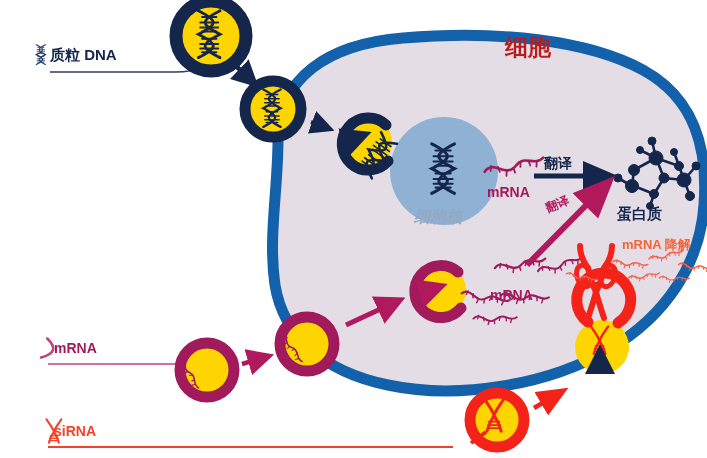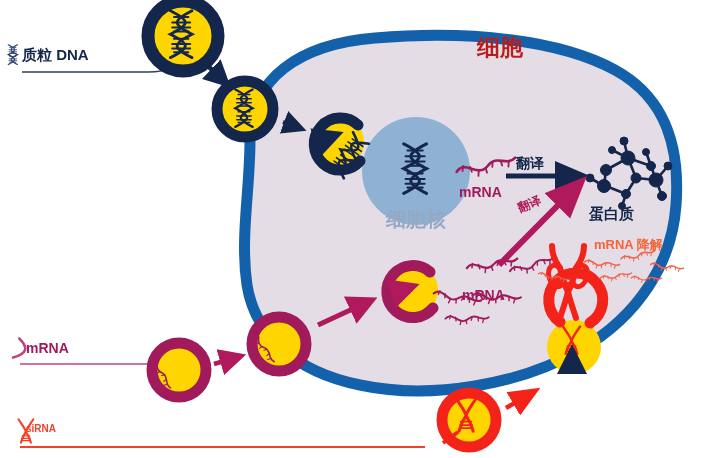--- a/index.html
+++ b/index.html
@@ -1,25 +1,25 @@
 <!DOCTYPE html>
 <html><head>
 <meta charset="utf-8">
 <style>
   html,body{margin:0;padding:0;background:#ffffff;}
   body{width:707px;height:458px;overflow:hidden;
        font-family:"Liberation Sans","DejaVu Sans",sans-serif;}
-  #stage{position:relative;width:577px;height:458px;background:#fff;}
+  #stage{position:relative;width:577px;height:458px;background:#fff;margin-left:28px;}
   #stage svg.layer{position:absolute;left:0;top:0;width:707px;height:458px;}
   .lbl{position:absolute;white-space:nowrap;font-weight:bold;line-height:1;}
   .lbl-plasmid{left:22px;top:47px;font-size:15px;color:#14264b;}
   .lbl-mrna-in{left:26px;top:341px;font-size:14px;color:#a01a5c;}
-  .lbl-sirna{left:26px;top:424px;font-size:10px;color:#f4422a;text-align:center;}
+  .lbl-sirna{left:26px;top:424px;font-size:14px;color:#f4422a;text-align:center;}
   .lbl-cell{left:477px;top:36px;font-size:23px;color:#b91c1c;}
-  .lbl-nucleus{left:386px;top:209px;font-size:20px;color:#93a9c4;}
+  .lbl-nucleus{left:386px;top:209px;font-size:16px;color:#93a9c4;font-style:italic;}
   .lbl-mrna-nuc{left:459px;top:185px;font-size:14px;color:#a01a5c;}
   .lbl-mrna-cyt{left:462px;top:288px;font-size:14px;color:#a01a5c;}
   .lbl-trans1{left:516px;top:156px;font-size:14px;color:#14264b;}
   .lbl-trans2{left:516px;top:203px;font-size:12px;color:#b01a5c;
               transform:rotate(-22deg);transform-origin:left top;}
   .lbl-protein{left:589px;top:207px;font-size:15px;color:#14264b;font-family:Liberation Serif, serif;}
   .lbl-degrade{left:594px;top:238px;font-size:13px;color:#f4643a;}
 </style>
 </head>
 <body>

